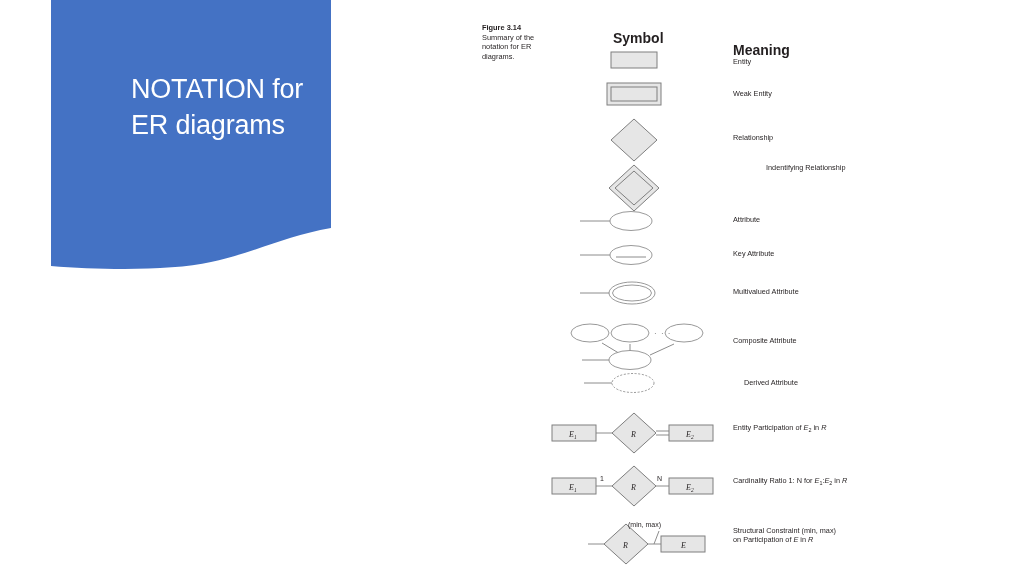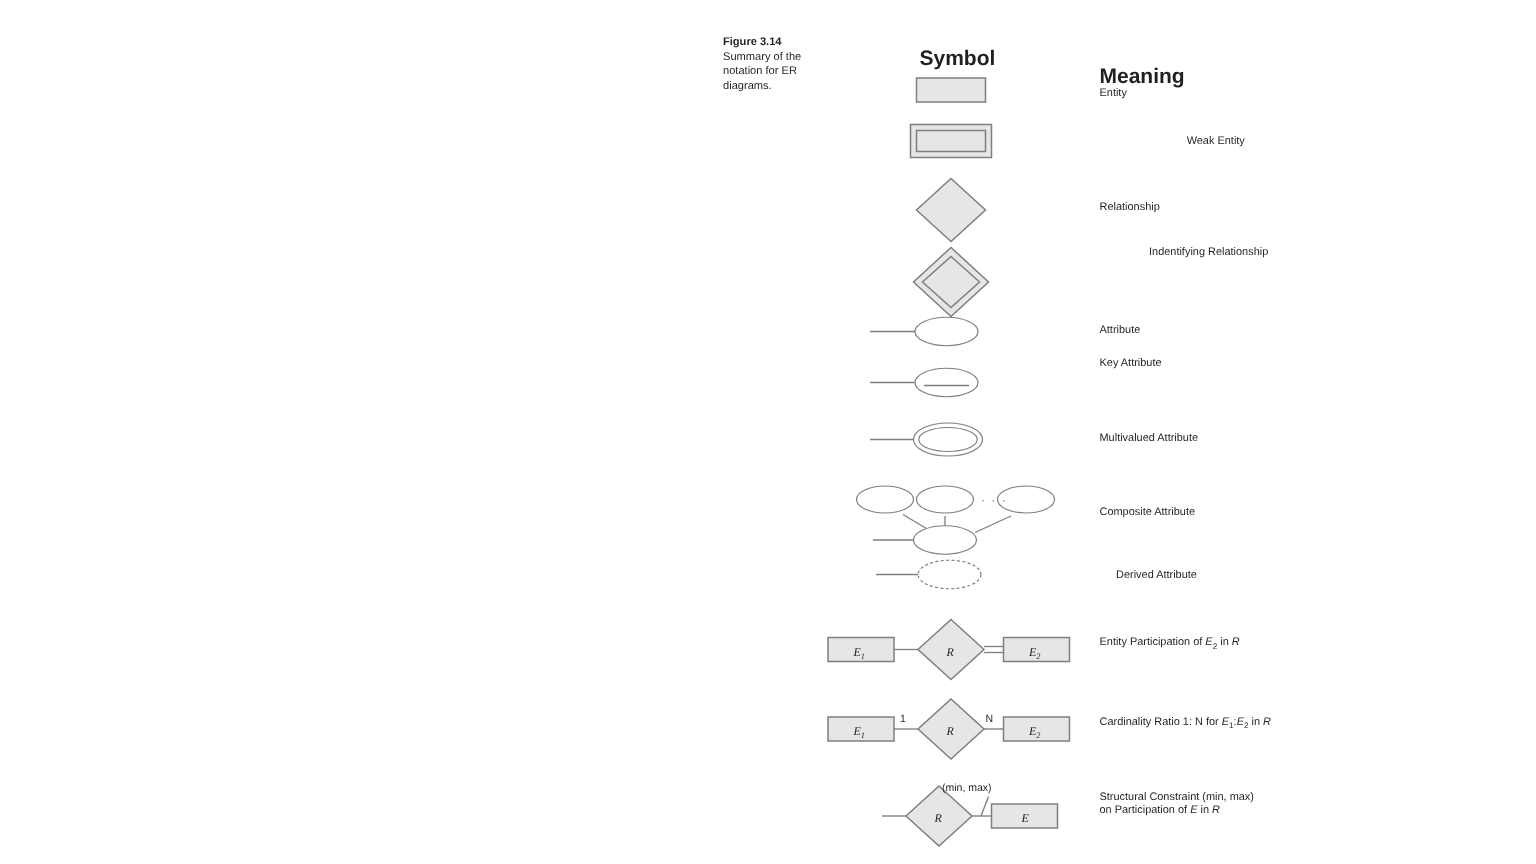--- a/index.html
+++ b/index.html
@@ -46,20 +46,29 @@
   .dashg{stroke:#7f7f7f;stroke-width:0.8;fill:none;stroke-dasharray:2 1.6;}
   .etxt{font-family:"Liberation Serif", serif;font-style:italic;font-size:8px;fill:#231f20;}
   .ltxt{font-family:"Liberation Sans", sans-serif;font-size:7px;fill:#231f20;}
   .dots{font-family:"Liberation Sans", sans-serif;font-size:8px;fill:#7f7f7f;letter-spacing:1px;}
 </style>
 </head>
 <body>
 
 <div id="slide">
 
+  <div id="title-panel">
+    <svg viewBox="0 0 280 270" xmlns="http://www.w3.org/2000/svg">
+      <path d="M0,0 L280,0 L280,228 C235,236 205,252 160,262 C120,271 50,270 0,266 Z" fill="#4472c4"></path>
+    </svg>
+    <div id="title-text">
+      <div>NOTATION for</div>
+      <div>ER diagrams</div>
+    </div>
+  </div>
 
   <div id="figure">
 
     <div id="fig-caption">
       <span class="cap-title">Figure 3.14</span>
       <span>Summary of the notation for ER diagrams.</span>
     </div>
 
     <div class="col-head" id="head-symbol">Symbol</div>
     <div class="col-head" id="head-meaning">Meaning</div>
@@ -70,21 +79,21 @@
       </svg>
     </div>
     <div class="meaning" style="top:39px;">Entity</div>
 
     <div class="sym" style="left:136px;top:64px;">
       <svg width="60" height="26" viewBox="0 0 60 26">
         <rect class="fillgray" x="1" y="1" width="54" height="22"></rect>
         <rect class="fillgray" x="5" y="5" width="46" height="14"></rect>
       </svg>
     </div>
-    <div class="meaning" style="top:71px;text-align:center;">Weak Entity</div>
+    <div class="meaning" style="top:71px;">Weak Entity</div>
 
     <div class="sym" style="left:138px;top:100px;">
       <svg width="56" height="48" viewBox="0 0 56 48">
         <polygon class="fillgray" points="26,1 49,22 26,43 3,22"></polygon>
       </svg>
     </div>
     <div class="meaning" style="top:115px;">Relationship</div>
 
     <div class="sym" style="left:136px;top:146px;">
       <svg width="60" height="52" viewBox="0 0 60 52">
@@ -102,21 +111,21 @@
     </div>
     <div class="meaning" style="top:197px;">Attribute</div>
 
     <div class="sym" style="left:108px;top:224px;">
       <svg width="90" height="26" viewBox="0 0 90 26">
         <line class="lineg" x1="2" y1="13" x2="32" y2="13"></line>
         <ellipse class="fillwhite" cx="53" cy="13" rx="21" ry="9.5"></ellipse>
         <line class="lineg" x1="38" y1="15" x2="68" y2="15"></line>
       </svg>
     </div>
-    <div class="meaning" style="top:219px;">Key Attribute</div>
+    <div class="meaning" style="top:231px;">Key Attribute</div>
 
     <div class="sym" style="left:108px;top:260px;">
       <svg width="90" height="30" viewBox="0 0 90 30">
         <line class="lineg" x1="2" y1="15" x2="32" y2="15"></line>
         <ellipse class="fillwhite" cx="54" cy="15" rx="23" ry="11"></ellipse>
         <ellipse class="fillwhite" cx="54" cy="15" rx="19.5" ry="8"></ellipse>
       </svg>
     </div>
     <div class="meaning" style="top:269px;">Multivalued Attribute</div>
 

